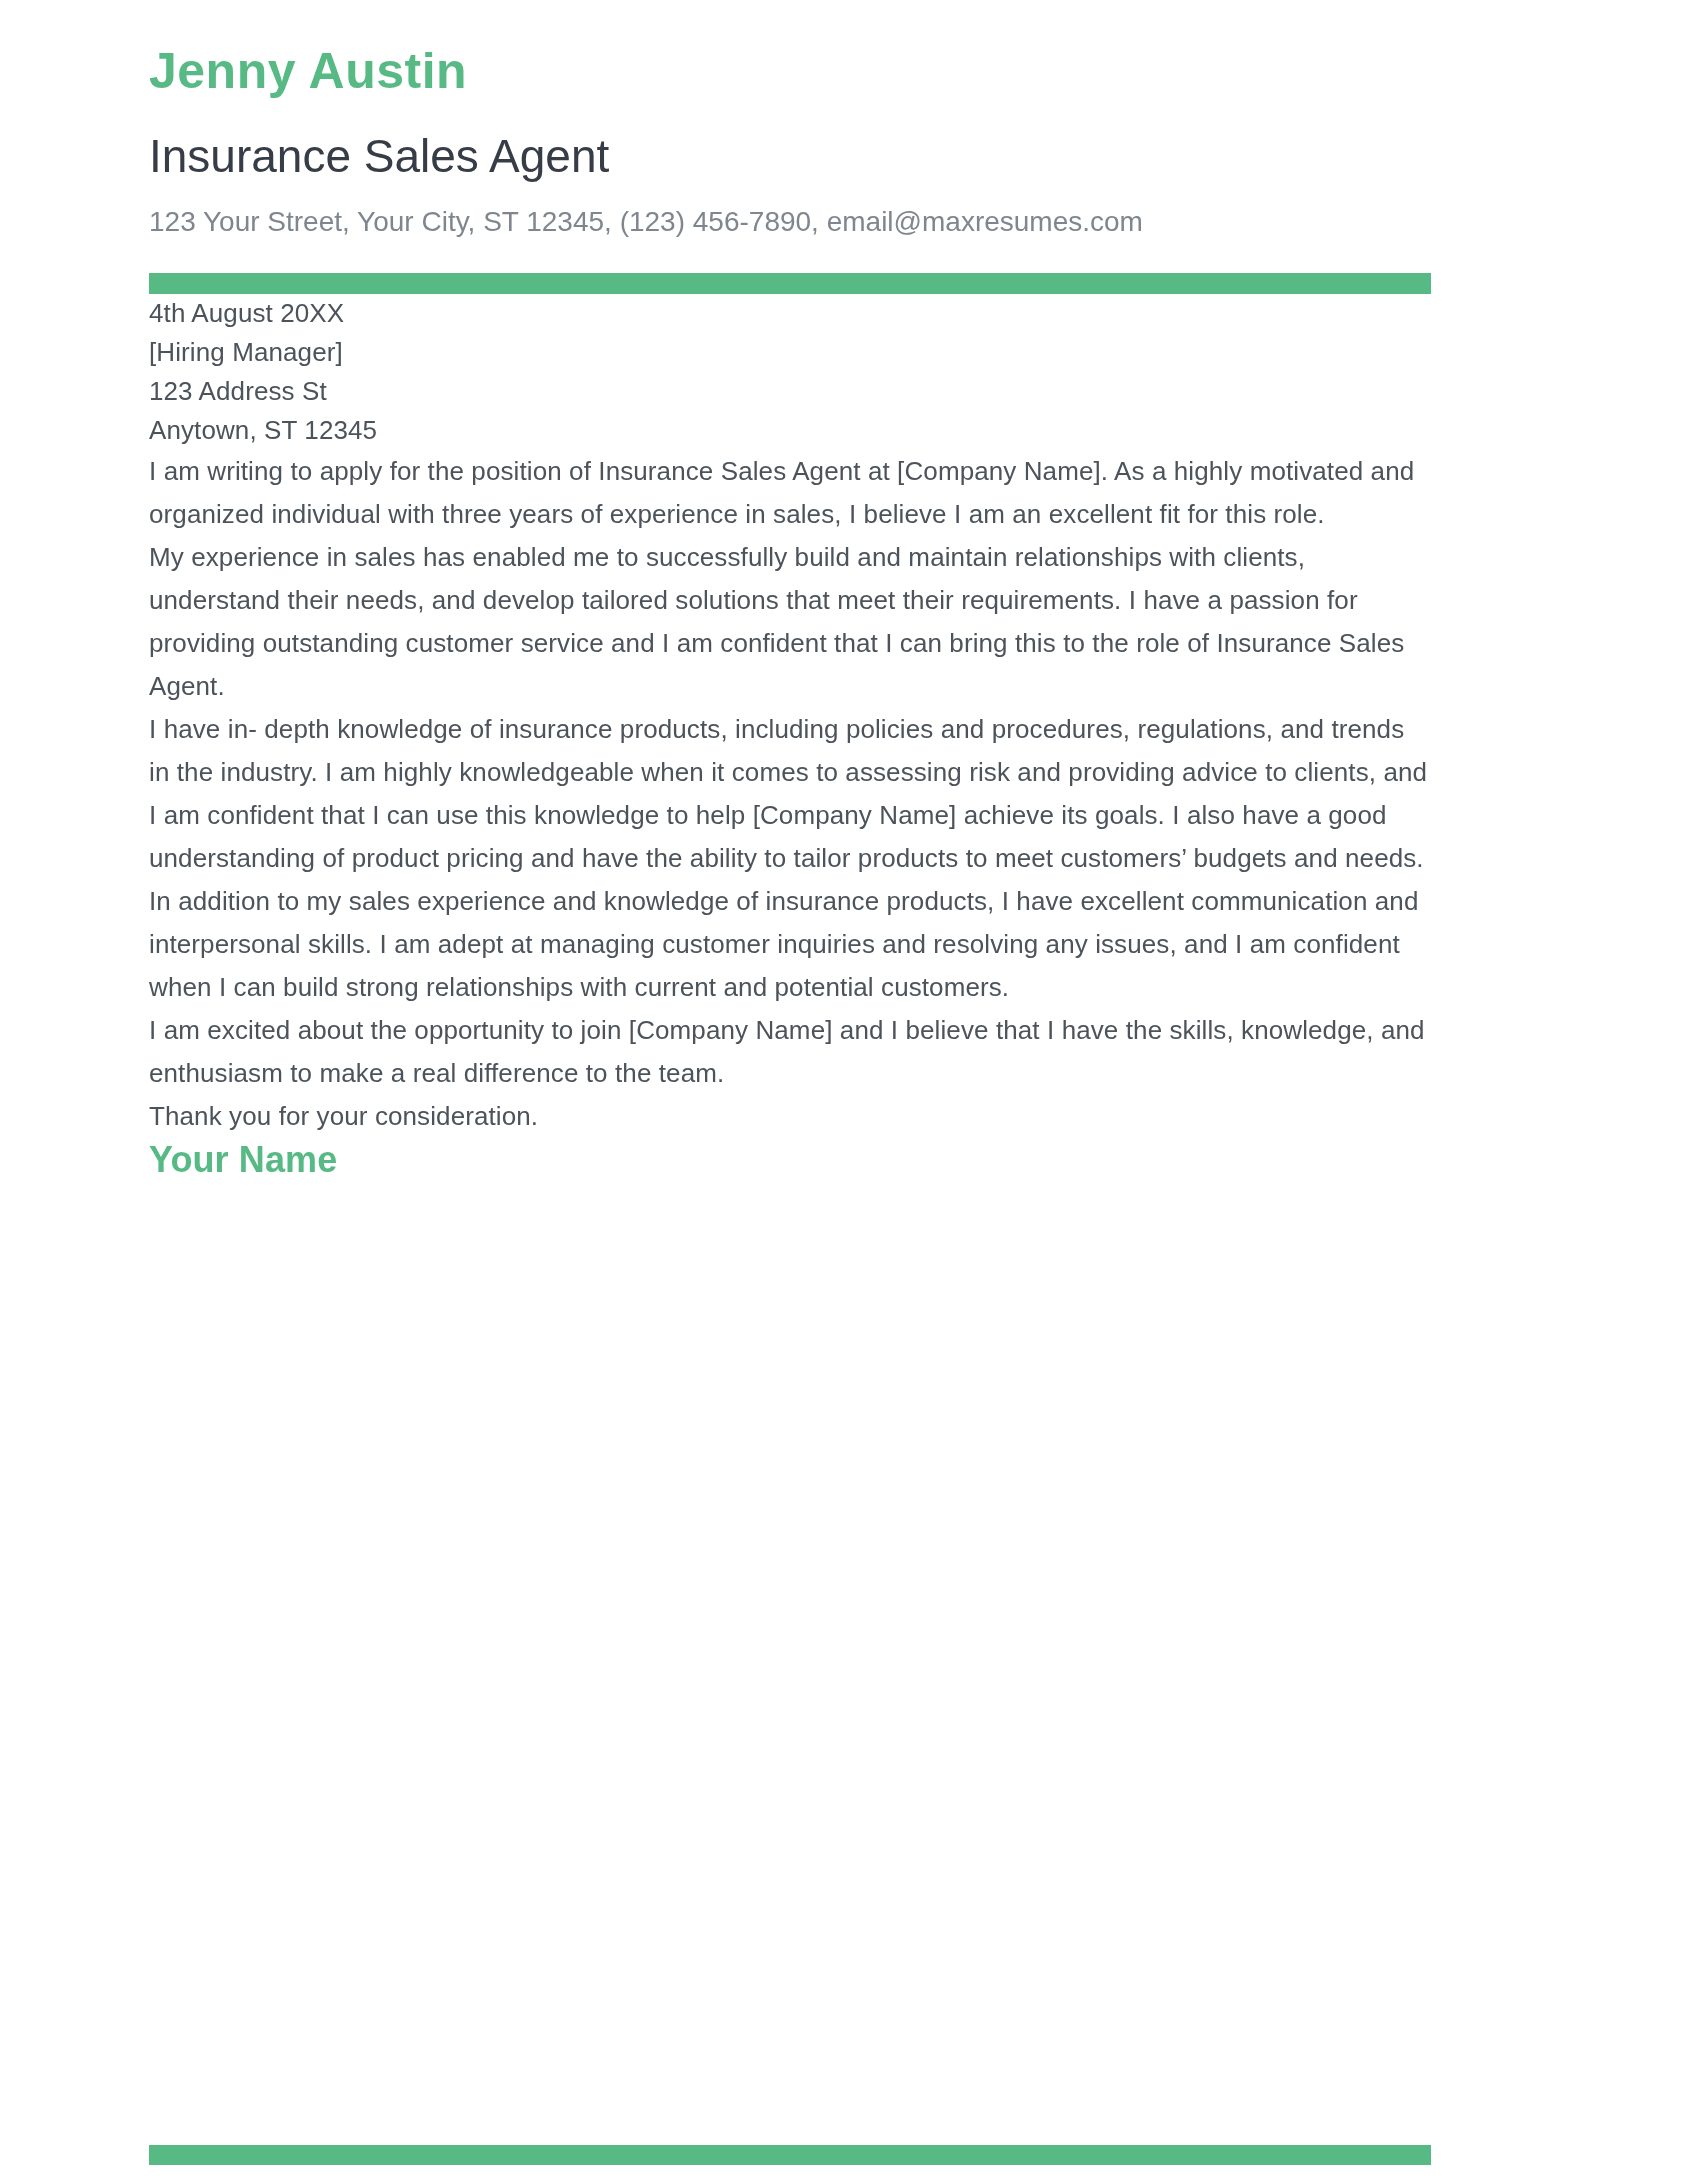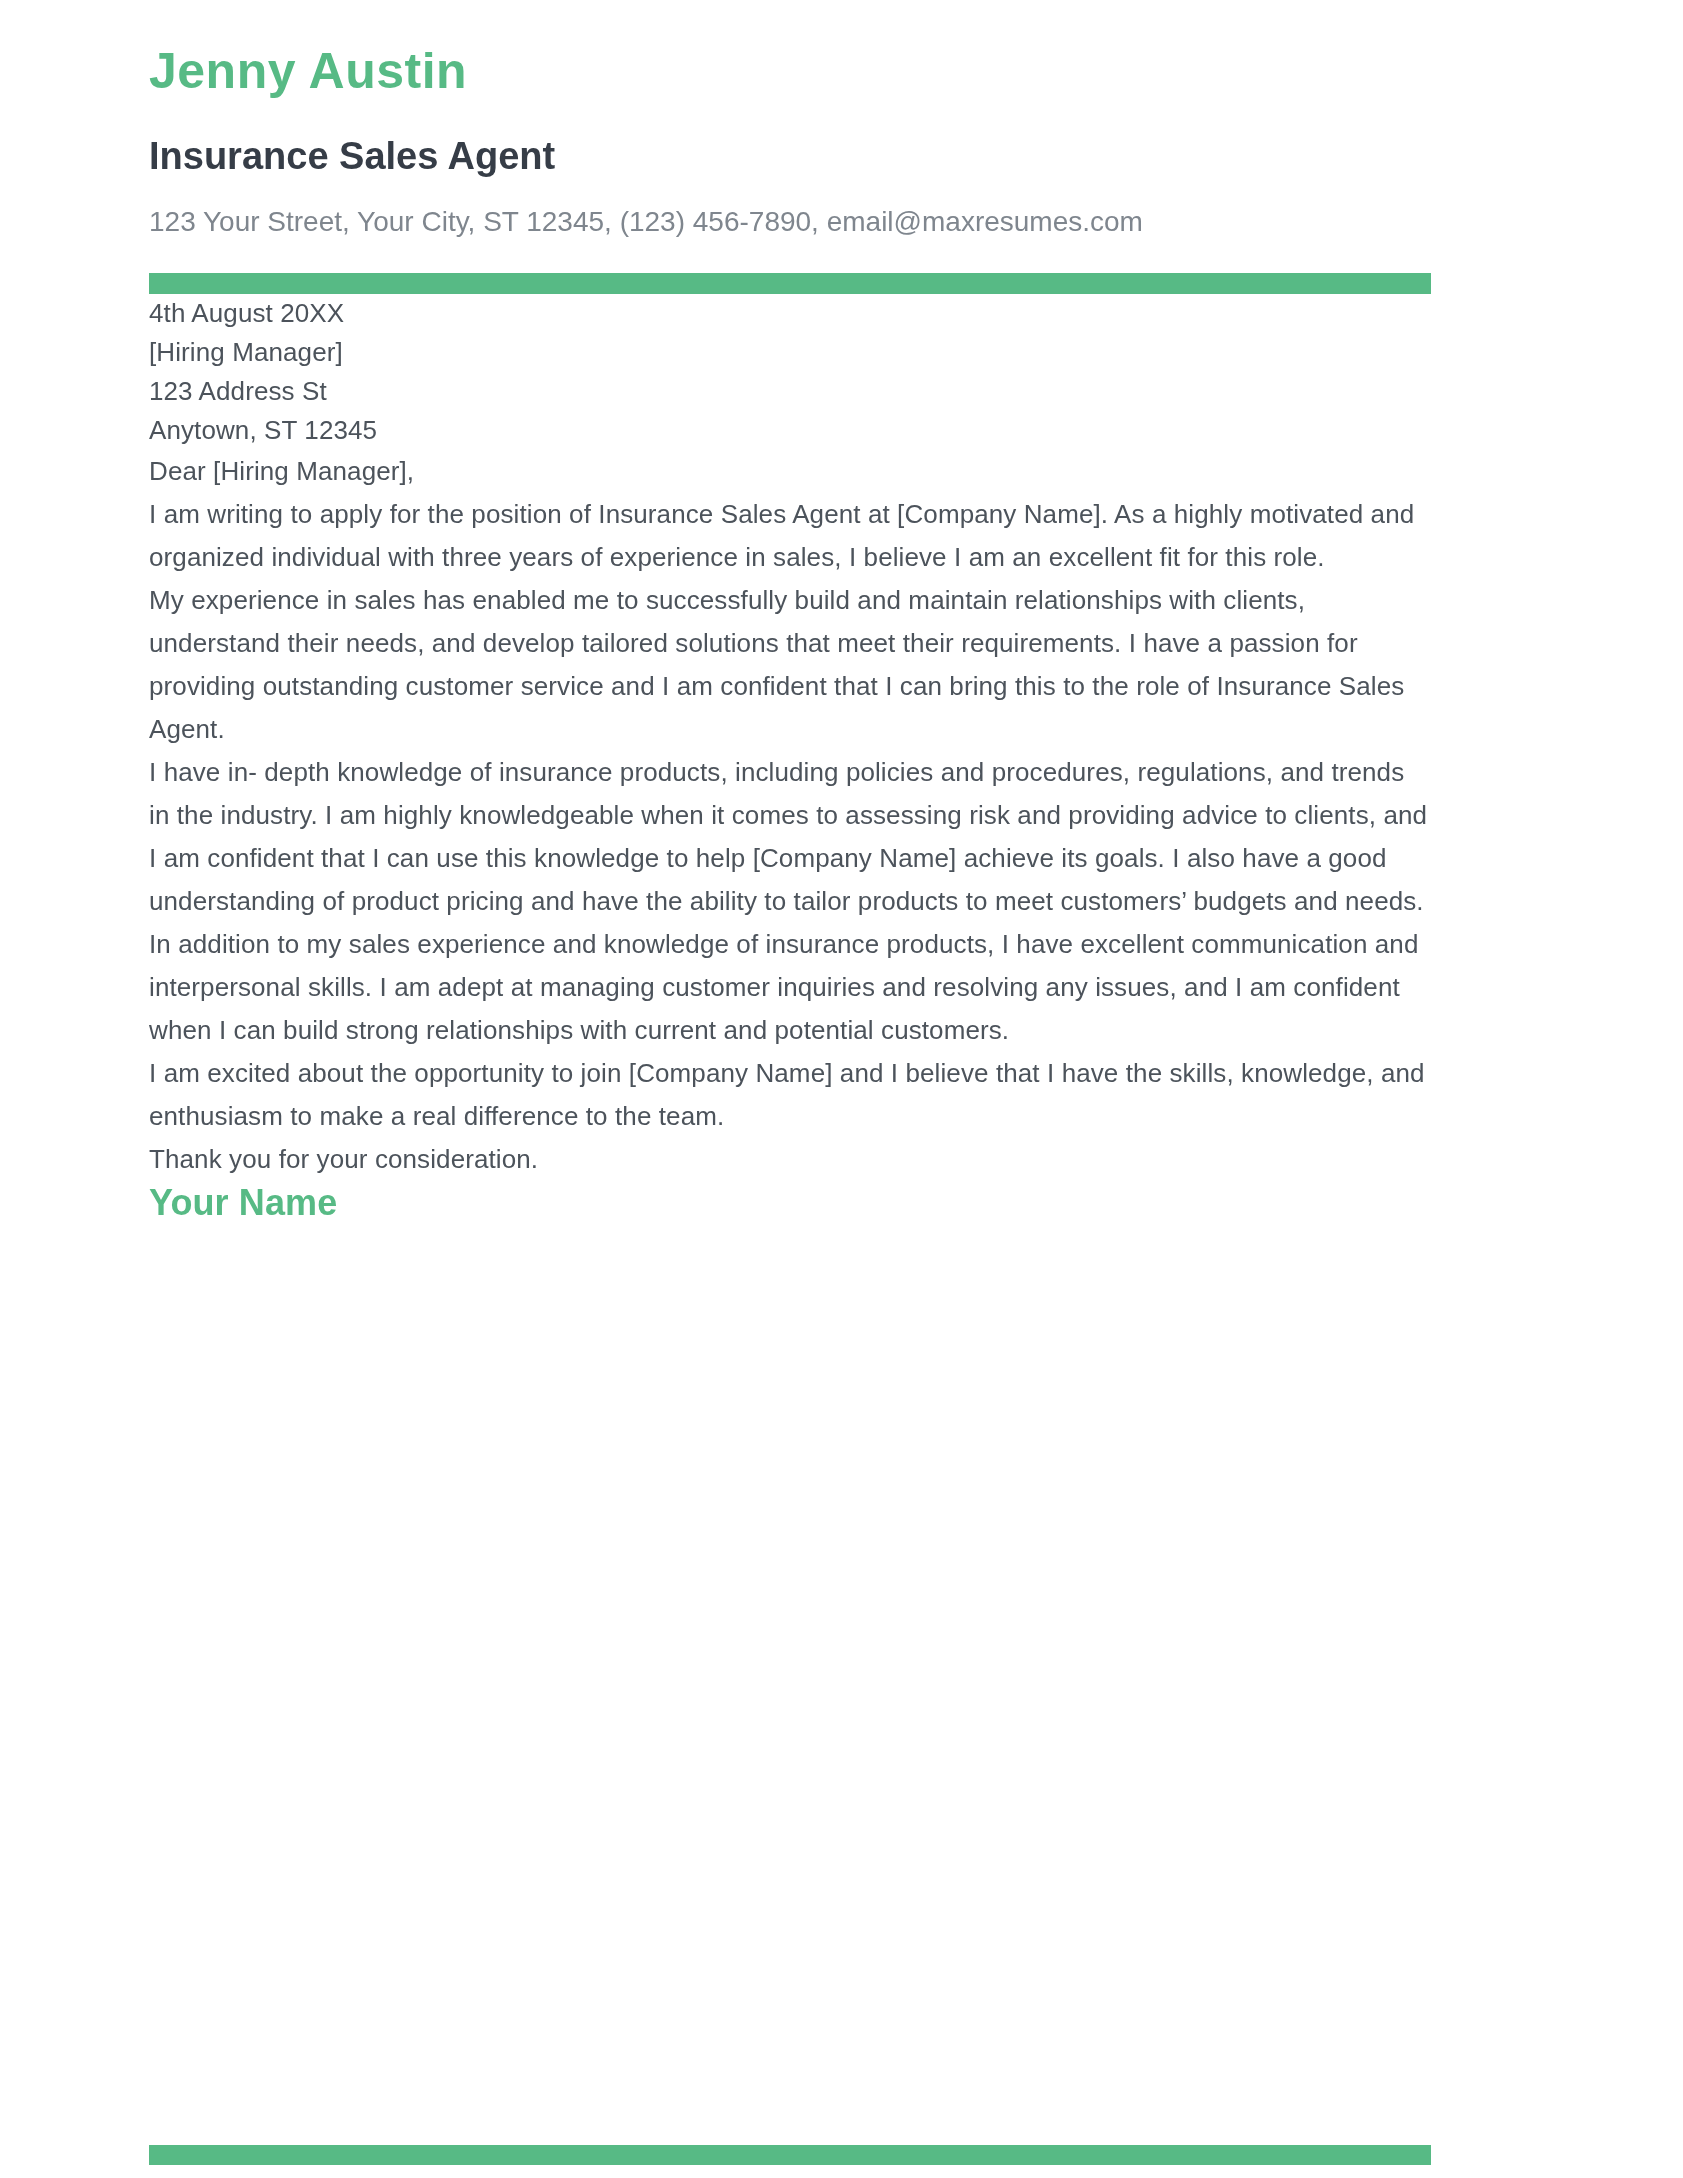--- a/index.html
+++ b/index.html
@@ -18,22 +18,22 @@
 
   .name {
     margin: 42px 0 0;
     font-size: 50px; line-height: 59px;
     font-weight: 700;
     letter-spacing: 0.5px;
     color: var(--accent, #57ba85);
   }
   .job-title {
     margin: 32px 0 0;
-    font-size: 38px; line-height: 46px;
-    font-weight: 700;
+    font-size: 46px; line-height: 46px;
+    font-weight: 400;
     color: var(--title_color, #363d47);
   }
   .contact {
     margin: 28px 0 0;
     font-size: 28px; line-height: 30px;
     font-weight: 400;
     color: var(--contact_color, #7f868e);
   }
   .bar { background: var(--accent, #57ba85); }
   .bar-top { height: 21px; margin: 36px 0 0; }
@@ -76,21 +76,20 @@
 
     <section class="letter">
       <p class="date">4th August 20XX</p>
 
       <p class="recipient">
         <span>[Hiring Manager]</span><br>
         <span>123 Address St</span><br>
         <span>Anytown, ST 12345</span>
       </p>
 
-      <p class="salutation">Dear [Hiring Manager],</p>
 
       <p class="para">I am writing to apply for the position of Insurance Sales Agent at [Company Name]. As a highly motivated and organized individual with three years of experience in sales, I believe I am an excellent fit for this role.</p>
       <p class="para">My experience in sales has enabled me to successfully build and maintain relationships with clients, understand their needs, and develop tailored solutions that meet their requirements. I have a passion for providing outstanding customer service and I am confident that I can bring this to the role of Insurance Sales Agent.</p>
       <p class="para">I have in- depth knowledge of insurance products, including policies and procedures, regulations, and trends in the industry. I am highly knowledgeable when it comes to assessing risk and providing advice to clients, and I am confident that I can use this knowledge to help [Company Name] achieve its goals. I also have a good understanding of product pricing and have the ability to tailor products to meet customers’ budgets and needs.</p>
       <p class="para">In addition to my sales experience and knowledge of insurance products, I have excellent communication and interpersonal skills. I am adept at managing customer inquiries and resolving any issues, and I am confident when I can build strong relationships with current and potential customers.</p>
       <p class="para">I am excited about the opportunity to join [Company Name] and I believe that I have the skills, knowledge, and enthusiasm to make a real difference to the team.</p>
 
       <p class="para">Thank you for your consideration.</p>
 
 

